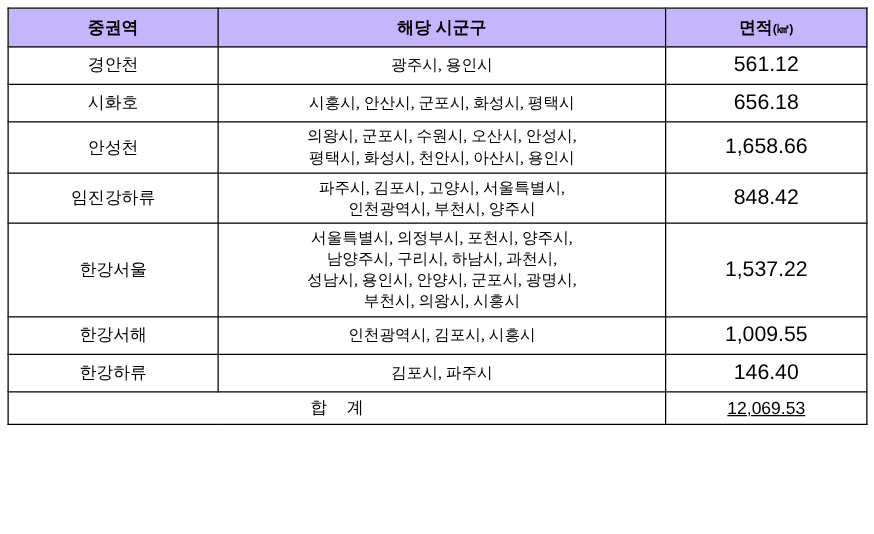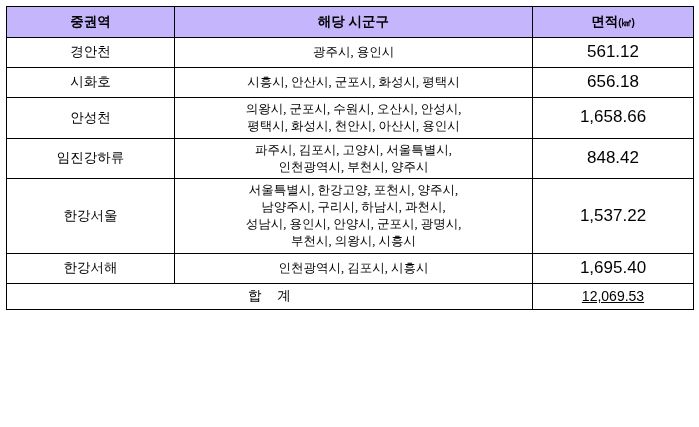--- a/index.html
+++ b/index.html
@@ -120,33 +120,40 @@
         <td class="region">임진강하류</td>
         <td class="cities">
           <span class="line">파주시,  김포시,  고양시,  서울특별시,</span>
           <span class="line">인천광역시,  부천시,  양주시</span>
         </td>
         <td class="area">848.42</td>
       </tr>
       <tr>
         <td class="region">한강서울</td>
         <td class="cities">
-          <span class="line">서울특별시,  한강고양,  포천시,  양주시,</span>
+          <span class="line">서울특별시,  의정부시,  포천시,  양주시,</span>
           <span class="line">남양주시,  구리시,  하남시,  과천시,</span>
           <span class="line">성남시,  용인시,  안양시,  군포시,  광명시,</span>
           <span class="line">부천시,   의왕시,  시흥시</span>
         </td>
         <td class="area">1,537.22</td>
       </tr>
       <tr class="row-h1">
         <td class="region">한강서해</td>
         <td class="cities">
           <span class="line">인천광역시,  김포시,  시흥시</span>
         </td>
-        <td class="area">1,695.40</td>
+        <td class="area">1,009.55</td>
+      </tr>
+      <tr class="row-h1">
+        <td class="region">한강하류</td>
+        <td class="cities">
+          <span class="line">김포시,  파주시</span>
+        </td>
+        <td class="area">146.40</td>
       </tr>
     </tbody>
     <tfoot>
       <tr class="row-h1">
         <td class="total-label" colspan="2">합    계</td>
         <td class="total-value">12,069.53</td>
       </tr>
     </tfoot>
   </table>
 </div>

